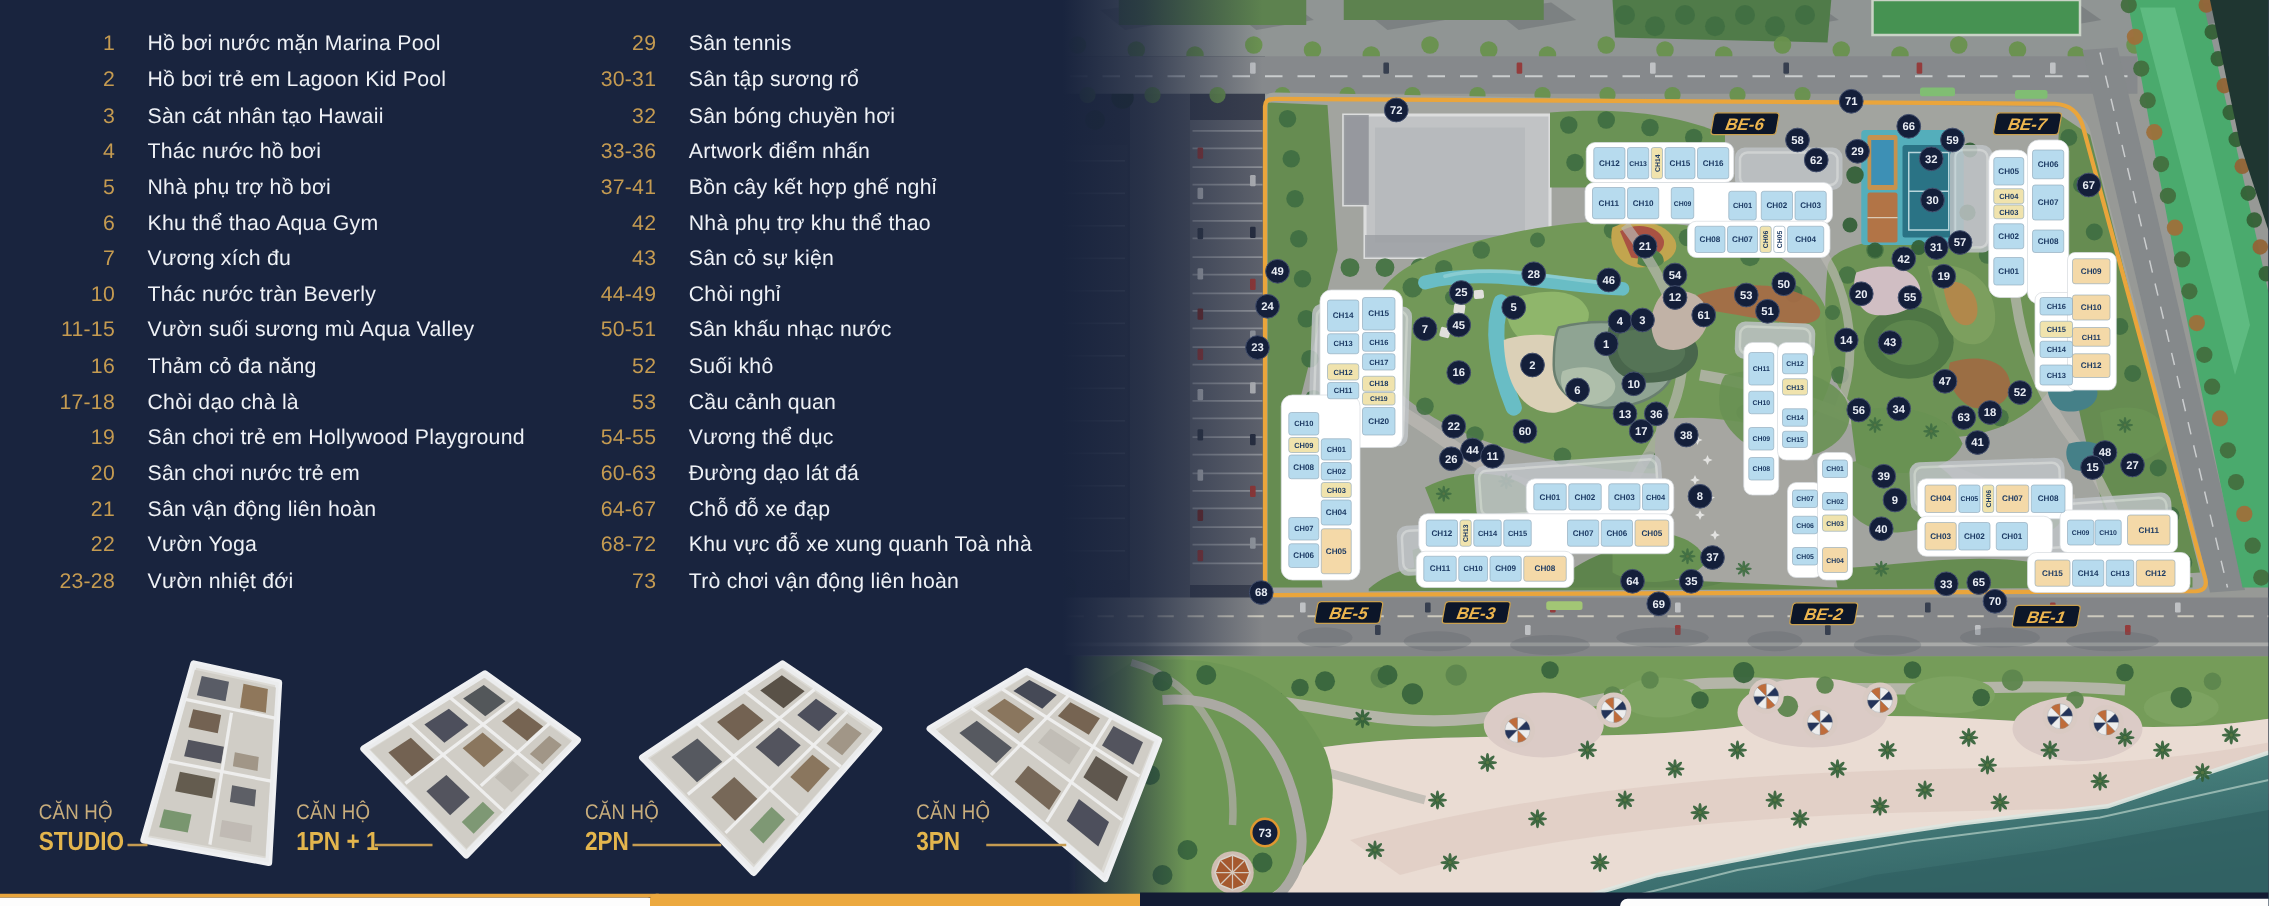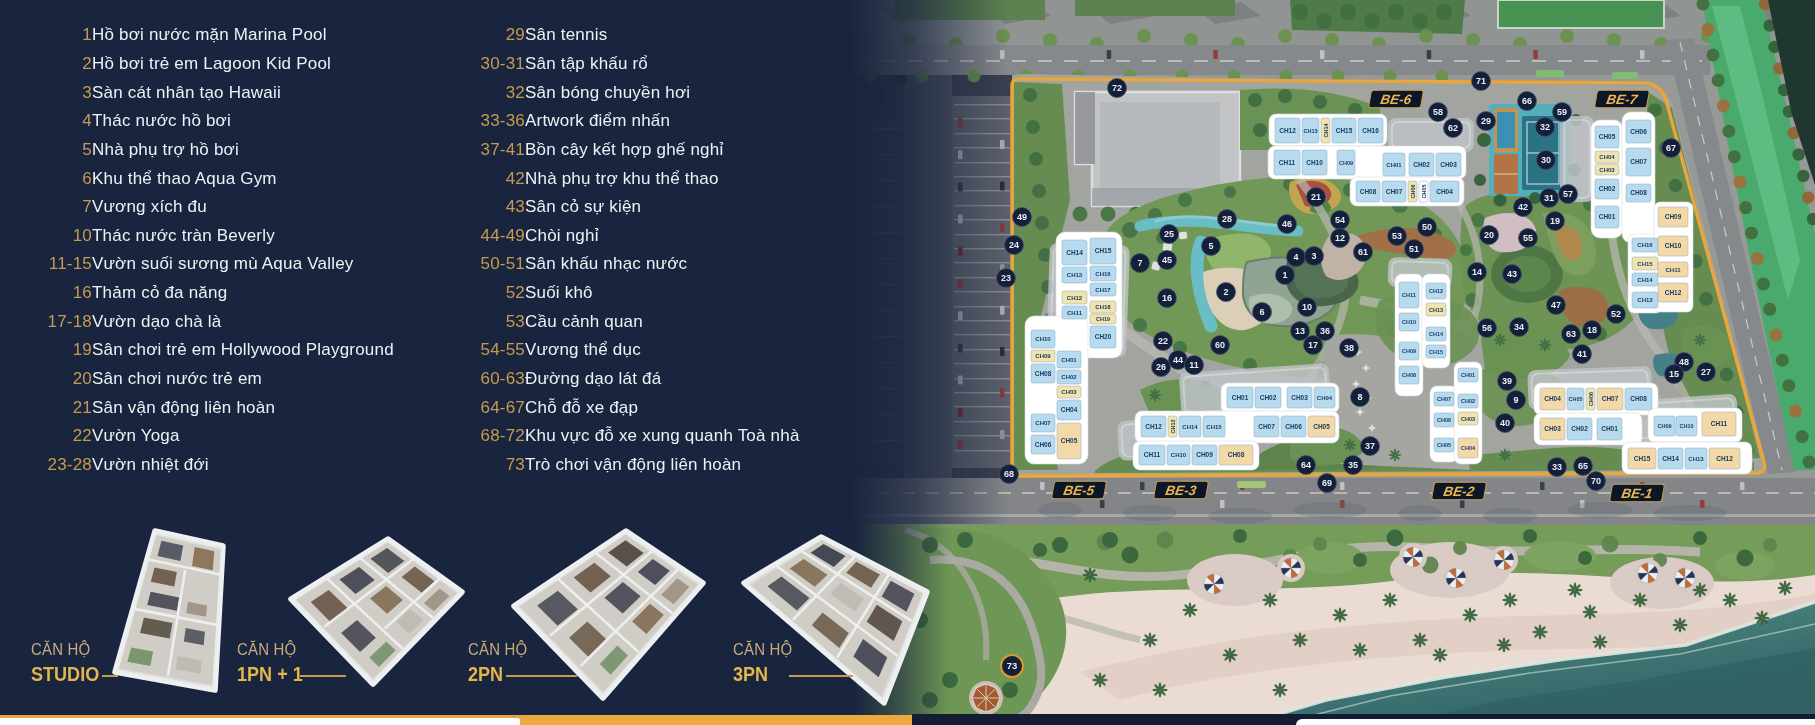--- a/index.html
+++ b/index.html
@@ -5,21 +5,21 @@
 *{margin:0;padding:0;box-sizing:border-box}
 html,body{width:1815px;height:725px;overflow:hidden;background:#19243e}
 .page{position:relative;width:1815px;height:725px;background:#19243e;font-family:"Liberation Sans",sans-serif;overflow:hidden}
 .map{position:absolute;left:0;top:0}
 .map:not(.map2){filter:brightness(0.93) saturate(0.8)}
 .fade{position:absolute;left:0;top:0;width:1010px;height:524px;background:linear-gradient(90deg,#19243e 0,#19243e 850px,rgba(25,36,62,0.72) 915px,rgba(25,36,62,0) 1010px)}
 .fadeb{position:absolute;left:0;top:524px;width:950px;height:201px;background:linear-gradient(90deg,#19243e 0,#19243e 855px,rgba(25,36,62,0.6) 900px,rgba(25,36,62,0) 950px)}
 .legend{position:absolute;top:21px;left:0}
 .lrow{display:flex;height:28.65px;align-items:center;font-size:17px;letter-spacing:0.2px}
 .lnum{color:#c59b51;text-align:right;flex:none}
-.ltxt{color:#eef1f6;margin-left:0;white-space:nowrap}
+.ltxt{color:#eef1f6;margin-left:26px;white-space:nowrap}
 .leg2{position:absolute;top:21px;left:430px}
 .apts{position:absolute;left:0;top:515px}
 .aplabel{position:absolute;line-height:1}
 .ap-sm{font-size:17px;letter-spacing:0.2px;color:#c8ad7c;transform:scaleX(0.88);transform-origin:left}
 .ap-big{font-size:21px;font-weight:bold;margin-top:5px;letter-spacing:0px;color:#e3b54d;transform:scaleX(0.86);transform-origin:left}
 .goldline{position:absolute;height:2px;background:#c59b51}
 .bb-white-l{position:absolute;left:0;top:718px;width:524px;height:7px;background:#fdfdfd;border-top-right-radius:6px}
 .bb-goldline{position:absolute;left:0;top:715px;width:527px;height:3px;background:#e8a53d}
 .bb-gold{position:absolute;left:520px;top:715px;width:392px;height:10px;background:#eca93f;border-top-left-radius:5px}
 .bb-navy{position:absolute;left:912px;top:714px;width:903px;height:11px;background:#131c33}
@@ -1331,21 +1331,21 @@
 <div class="lrow">
         <span class="lnum" style="width:92px">11-15</span>
         <span class="ltxt">Vườn suối sương mù Aqua Valley</span>
       </div>
 <div class="lrow">
         <span class="lnum" style="width:92px">16</span>
         <span class="ltxt">Thảm cỏ đa năng</span>
       </div>
 <div class="lrow">
         <span class="lnum" style="width:92px">17-18</span>
-        <span class="ltxt">Vườn dạo chà là</span>
+        <span class="ltxt">Chòi dạo chà là</span>
       </div>
 <div class="lrow">
         <span class="lnum" style="width:92px">19</span>
         <span class="ltxt">Sân chơi trẻ em Hollywood Playground</span>
       </div>
 <div class="lrow">
         <span class="lnum" style="width:92px">20</span>
         <span class="ltxt">Sân chơi nước trẻ em</span>
       </div>
 <div class="lrow">
@@ -1362,21 +1362,21 @@
       </div>
 </div>
 
 <div class="leg2">
 <div class="lrow">
         <span class="lnum" style="width:95px">29</span>
         <span class="ltxt">Sân tennis</span>
       </div>
 <div class="lrow">
         <span class="lnum" style="width:95px">30-31</span>
-        <span class="ltxt">Sân tập khấu rổ</span>
+        <span class="ltxt">Sân tập sương rổ</span>
       </div>
 <div class="lrow">
         <span class="lnum" style="width:95px">32</span>
         <span class="ltxt">Sân bóng chuyền hơi</span>
       </div>
 <div class="lrow">
         <span class="lnum" style="width:95px">33-36</span>
         <span class="ltxt">Artwork điểm nhấn</span>
       </div>
 <div class="lrow">

